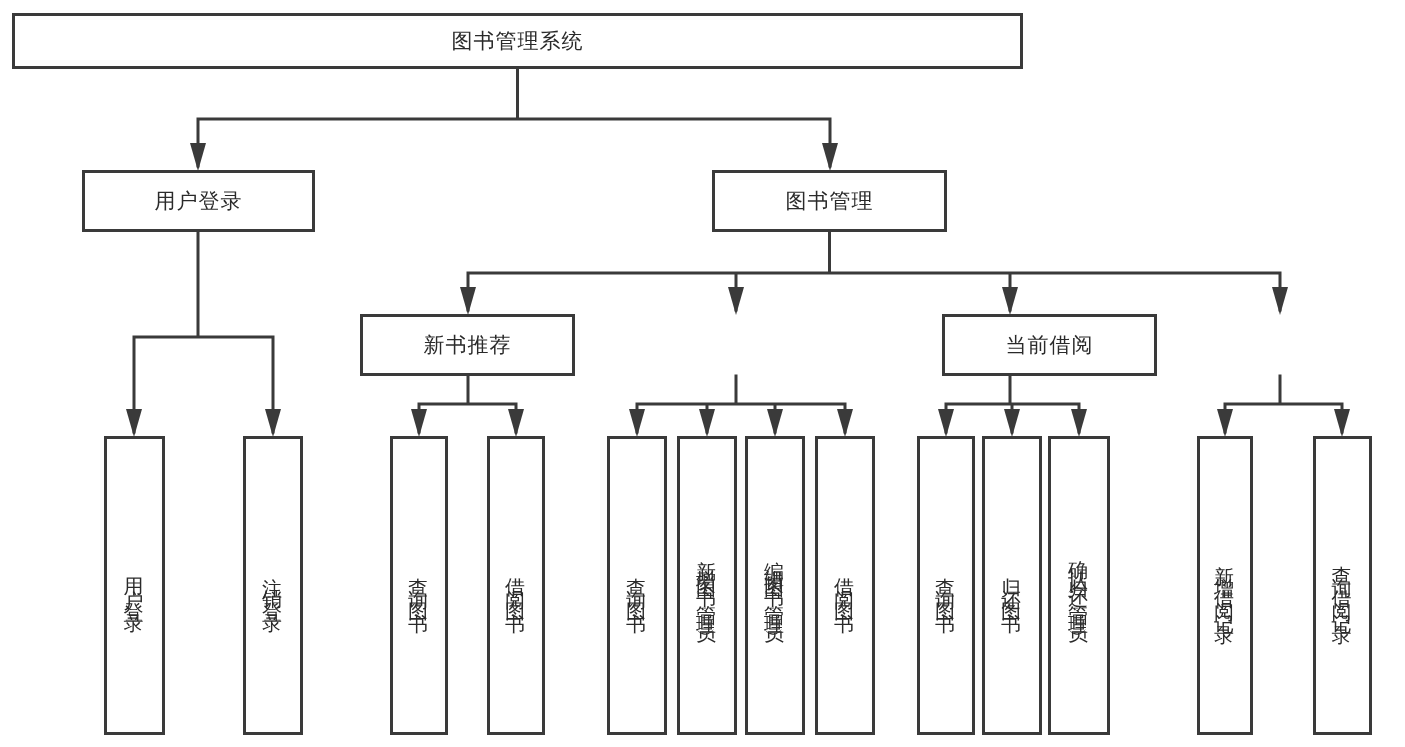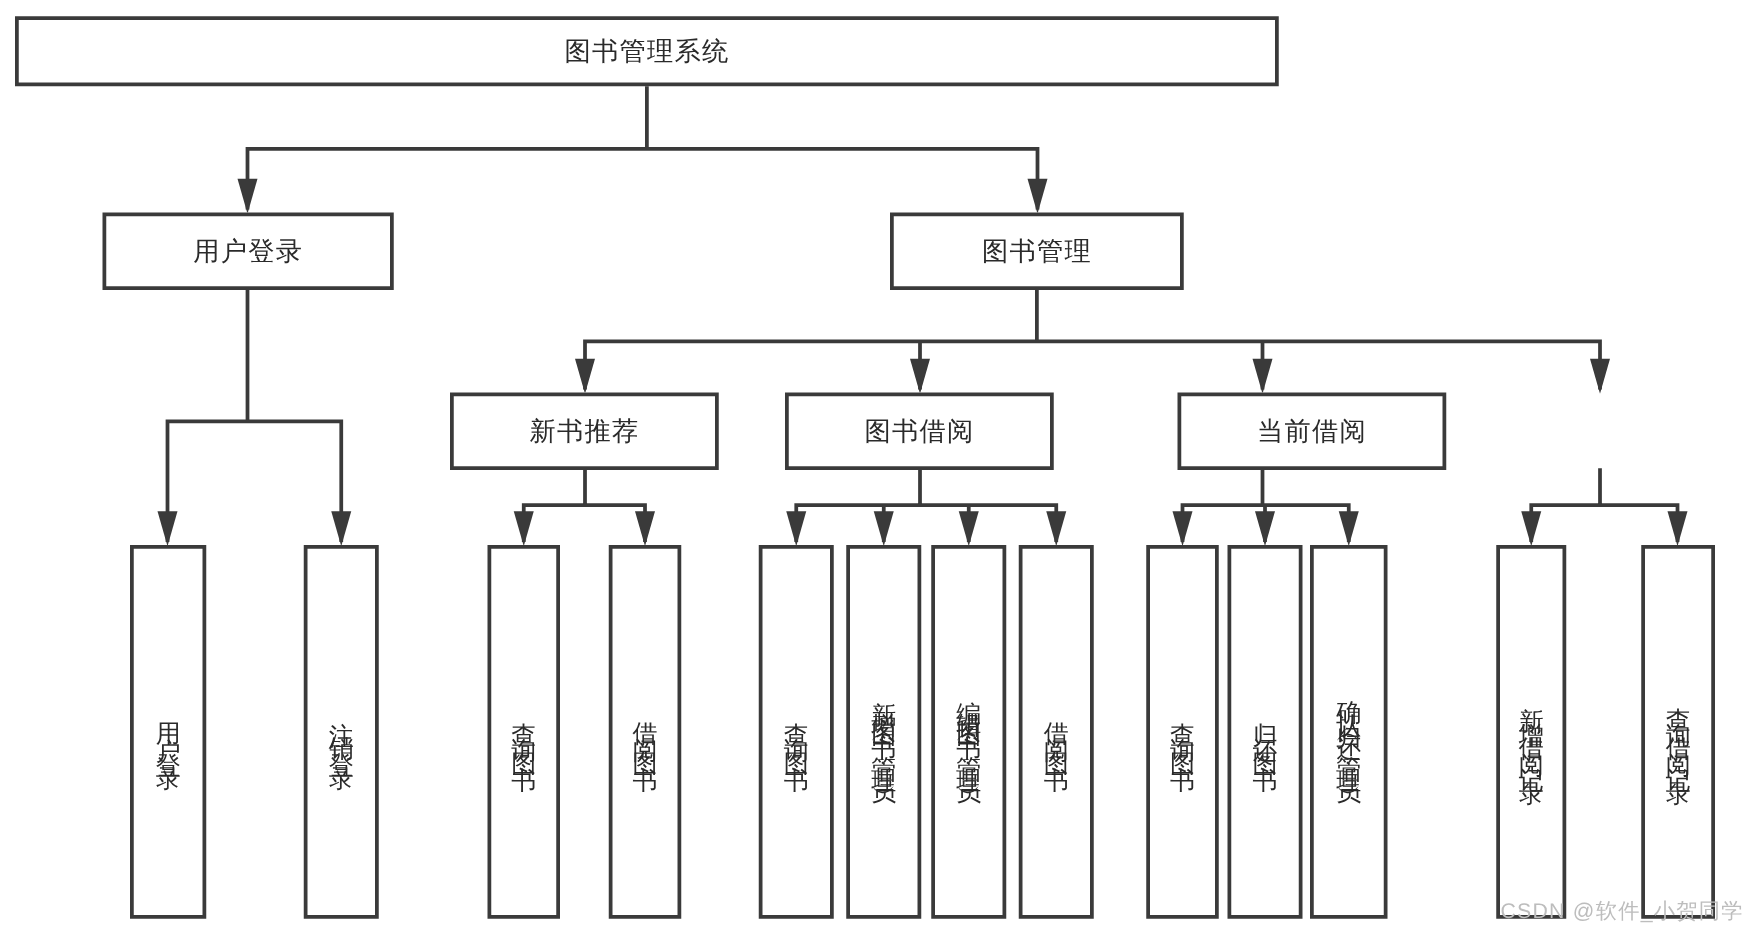--- a/index.html
+++ b/index.html
@@ -79,35 +79,33 @@
     <polygon points="1217,409 1233,409 1225,437"></polygon>
     <polygon points="1334,409 1350,409 1342,437"></polygon>
   </svg>
 
   <div class="node" style="left:12px;top:13px;width:1011px;height:56px;">图书管理系统</div>
 
   <div class="node" style="left:82px;top:170px;width:233px;height:62px;">用户登录</div>
   <div class="node" style="left:360px;top:314px;width:215px;height:62px;">新书推荐</div>
 
   <div class="node" style="left:712px;top:170px;width:235px;height:62px;">图书管理</div>
-  <div class="node" style="left:628px;top:314px;width:215px;height:62px;">图书借阅</div>
   <div class="node" style="left:902px;top:314px;width:215px;height:62px;margin-left:40px;">当前借阅</div>
 
   <div class="node vnode" style="left:104px;top:436px;width:61px;height:299px;">用户登录</div>
   <div class="node vnode" style="left:243px;top:436px;width:60px;height:299px;">注销登录</div>
 
   <div class="node vnode" style="left:390px;top:436px;width:58px;height:299px;">查询图书</div>
   <div class="node vnode" style="left:487px;top:436px;width:58px;height:299px;">借阅图书</div>
 
   <div class="node vnode" style="left:607px;top:436px;width:60px;height:299px;">查询图书</div>
   <div class="node vnode long" style="left:677px;top:436px;width:60px;height:299px;">新增图书（管理员）</div>
   <div class="node vnode long" style="left:745px;top:436px;width:60px;height:299px;">编辑图书（管理员）</div>
   <div class="node vnode" style="left:815px;top:436px;width:60px;height:299px;">借阅图书</div>
 
   <div class="node vnode" style="left:917px;top:436px;width:58px;height:299px;">查询图书</div>
   <div class="node vnode" style="left:982px;top:436px;width:60px;height:299px;">归还图书</div>
   <div class="node vnode long" style="left:1048px;top:436px;width:62px;height:299px;">确认归还（管理员）</div>
 
   <div class="node vnode" style="left:1197px;top:436px;width:56px;height:299px;">新增借阅记录</div>
   <div class="node vnode" style="left:1313px;top:436px;width:59px;height:299px;">查询借阅记录</div>
 
-  <div class="watermark">CSDN @软件_小贺同学</div>
 </div>
 
 </body></html>

